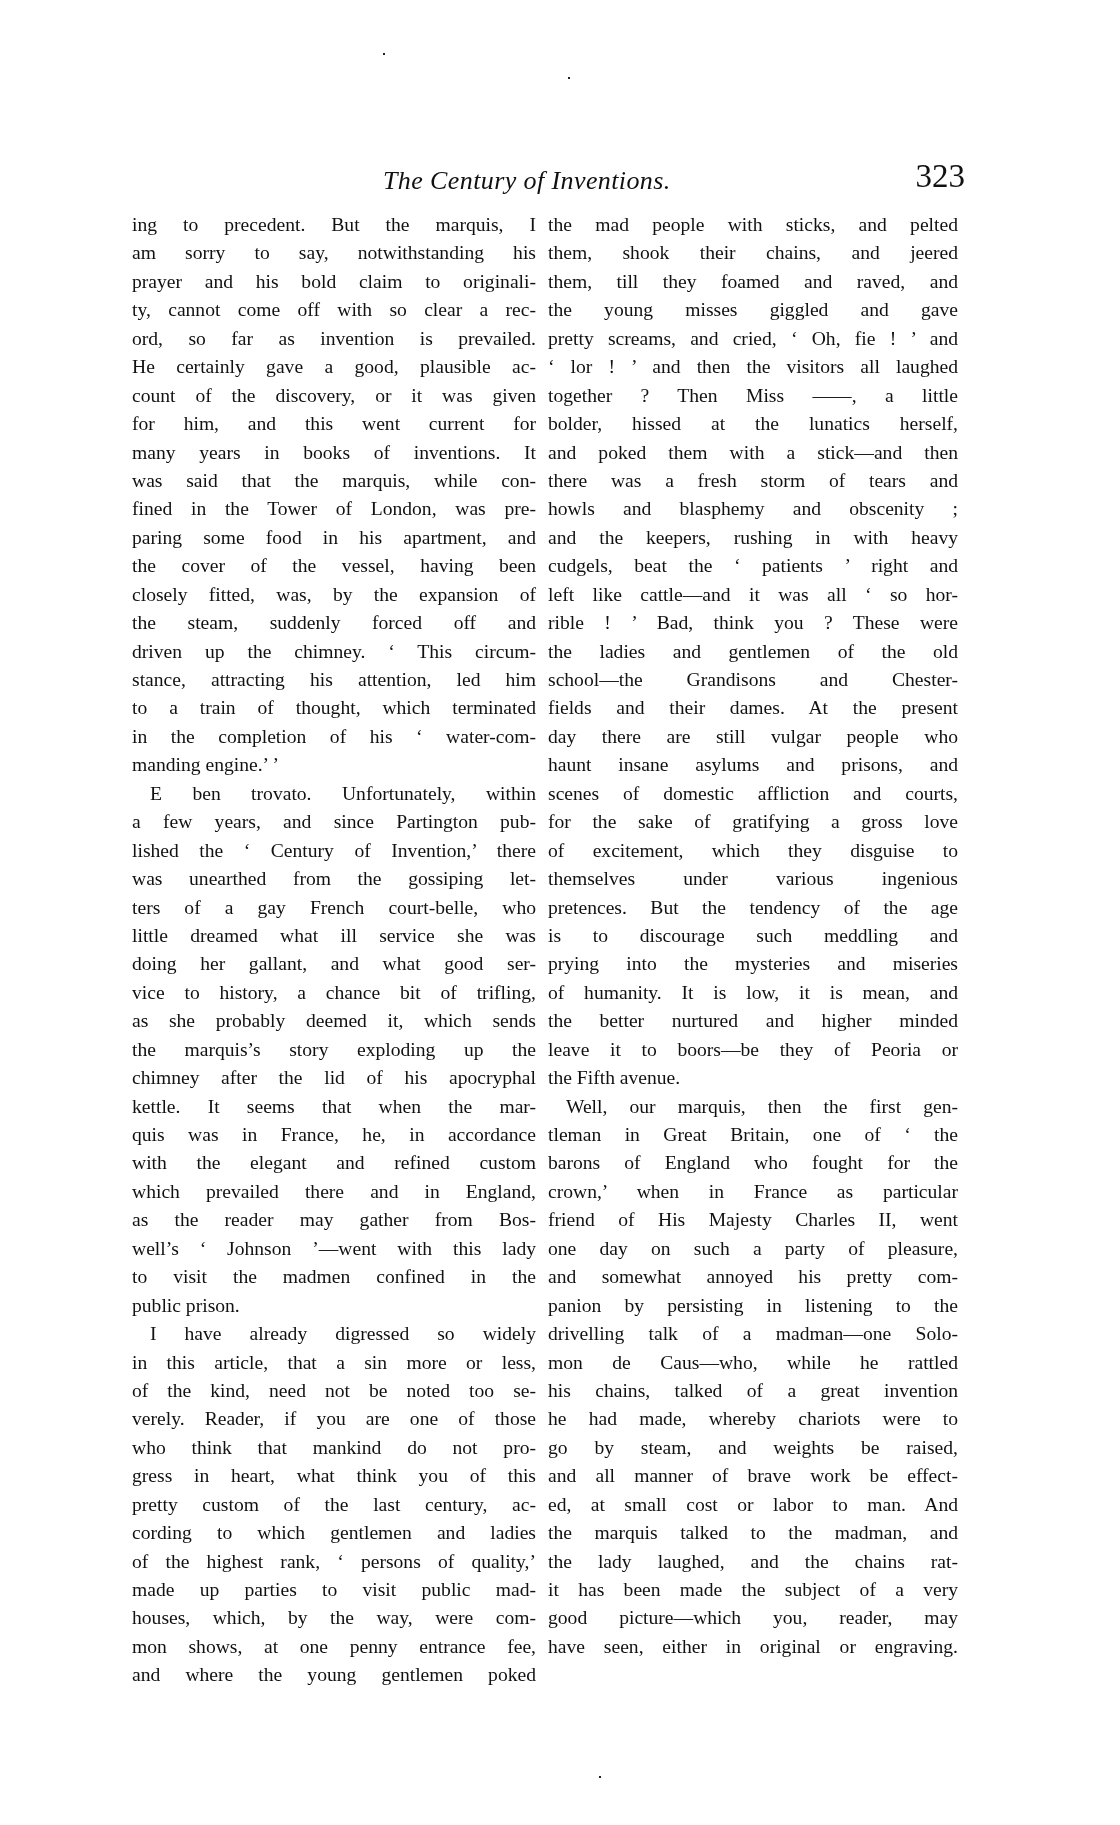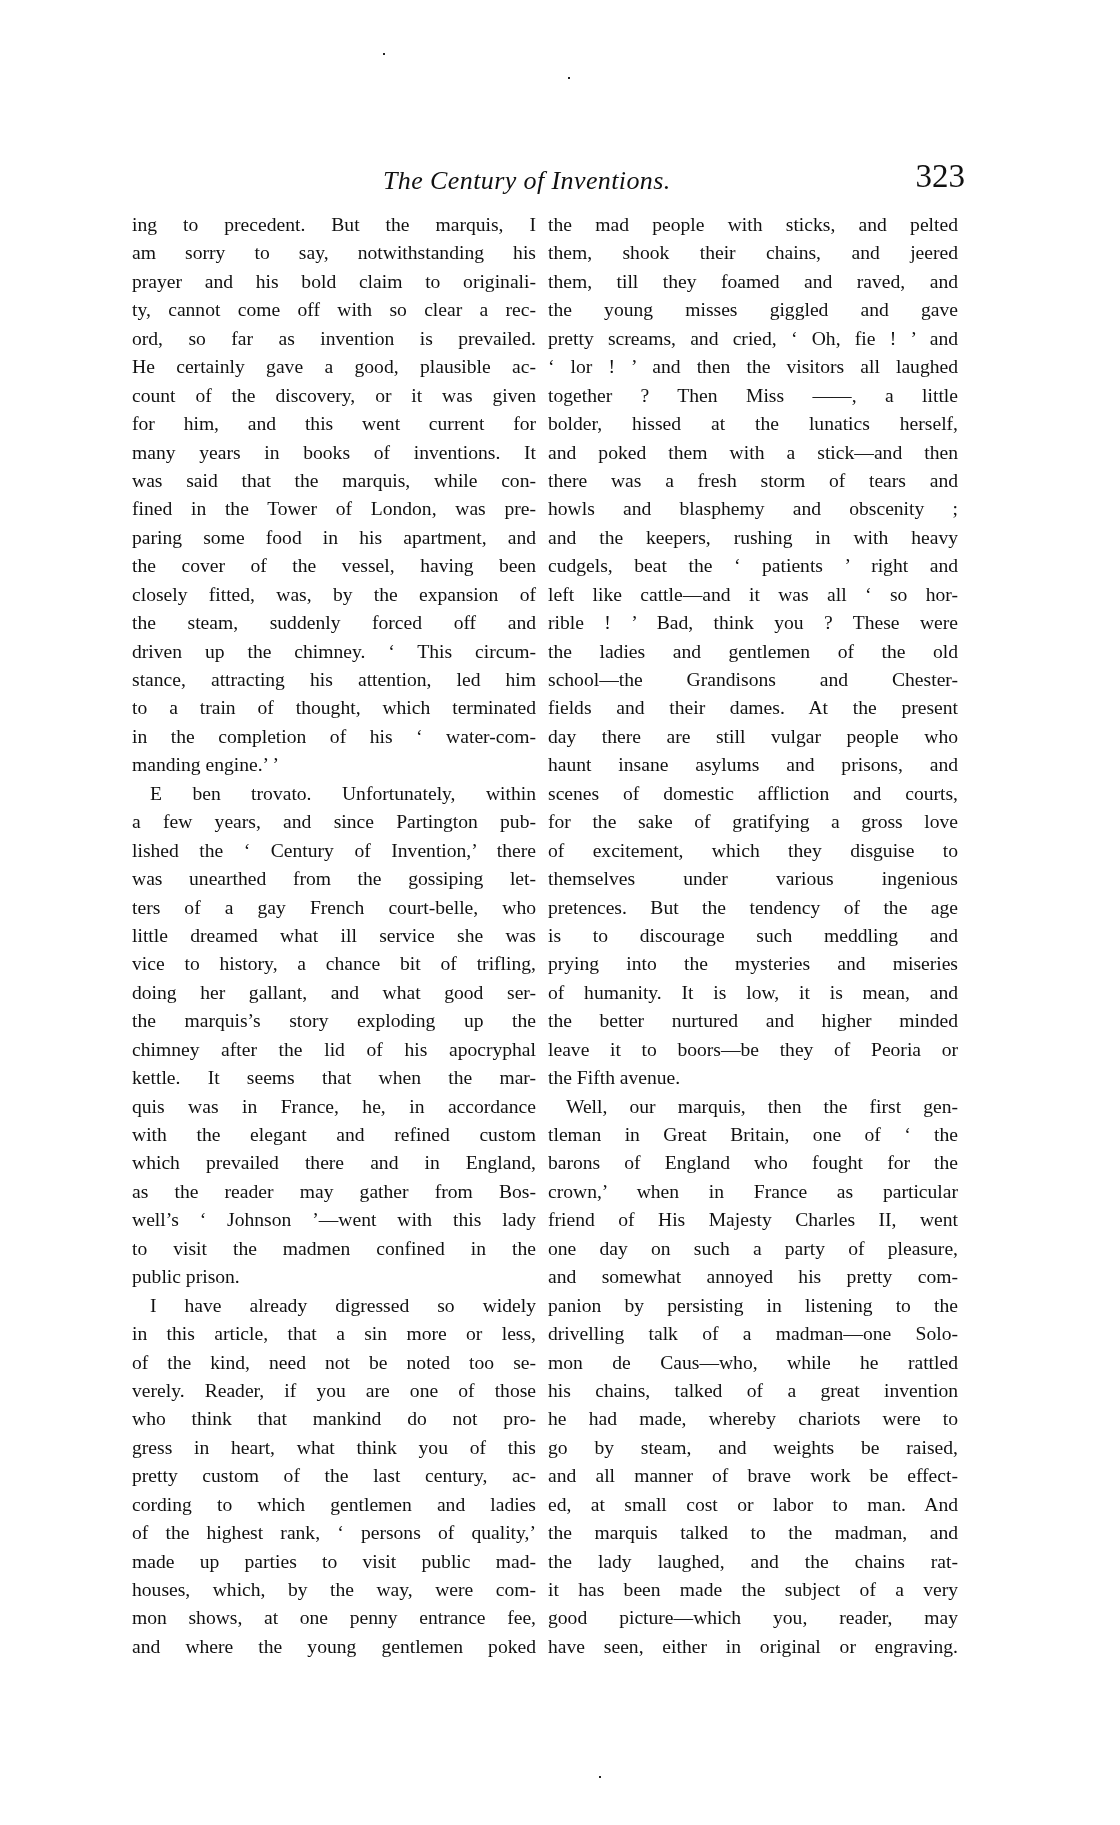--- a/index.html
+++ b/index.html
@@ -102,22 +102,23 @@
       <span class="line"><span>stance, attracting his attention, led him</span></span>
       <span class="line"><span>to a train of thought, which terminated</span></span>
       <span class="line"><span>in the completion of his ‘ water-com-</span></span>
       <span class="line last"><span>manding engine.’ ’</span></span>
       <span class="line indent"><span class="it">E ben trovato.</span><span>  Unfortunately, within</span></span>
       <span class="line"><span>a few years, and since Partington pub-</span></span>
       <span class="line"><span>lished the ‘ Century of Invention,’ there</span></span>
       <span class="line"><span>was unearthed from the gossiping let-</span></span>
       <span class="line"><span>ters of a gay French court-belle, who</span></span>
       <span class="line"><span>little dreamed what ill service she was</span></span>
+      <span class="line"><span>doing her gallant, and what good ser-</span></span>
       <span class="line"><span>vice to history, a chance bit of trifling,</span></span>
-      <span class="line"><span>doing her gallant, and what good ser-</span></span>
+      <span class="line"><span>as she probably deemed it, which sends</span></span>
       <span class="line"><span>the marquis’s story exploding up the</span></span>
       <span class="line"><span>chimney after the lid of his apocryphal</span></span>
       <span class="line"><span>kettle.  It seems that when the mar-</span></span>
       <span class="line"><span>quis was in France, he, in accordance</span></span>
       <span class="line"><span>with the elegant and refined custom</span></span>
       <span class="line"><span>which prevailed there and in England,</span></span>
       <span class="line"><span>as the reader may gather from Bos-</span></span>
       <span class="line"><span>well’s ‘ Johnson ’—went with this lady</span></span>
       <span class="line"><span>to visit the madmen confined in the</span></span>
       <span class="line last"><span>public prison.</span></span>

